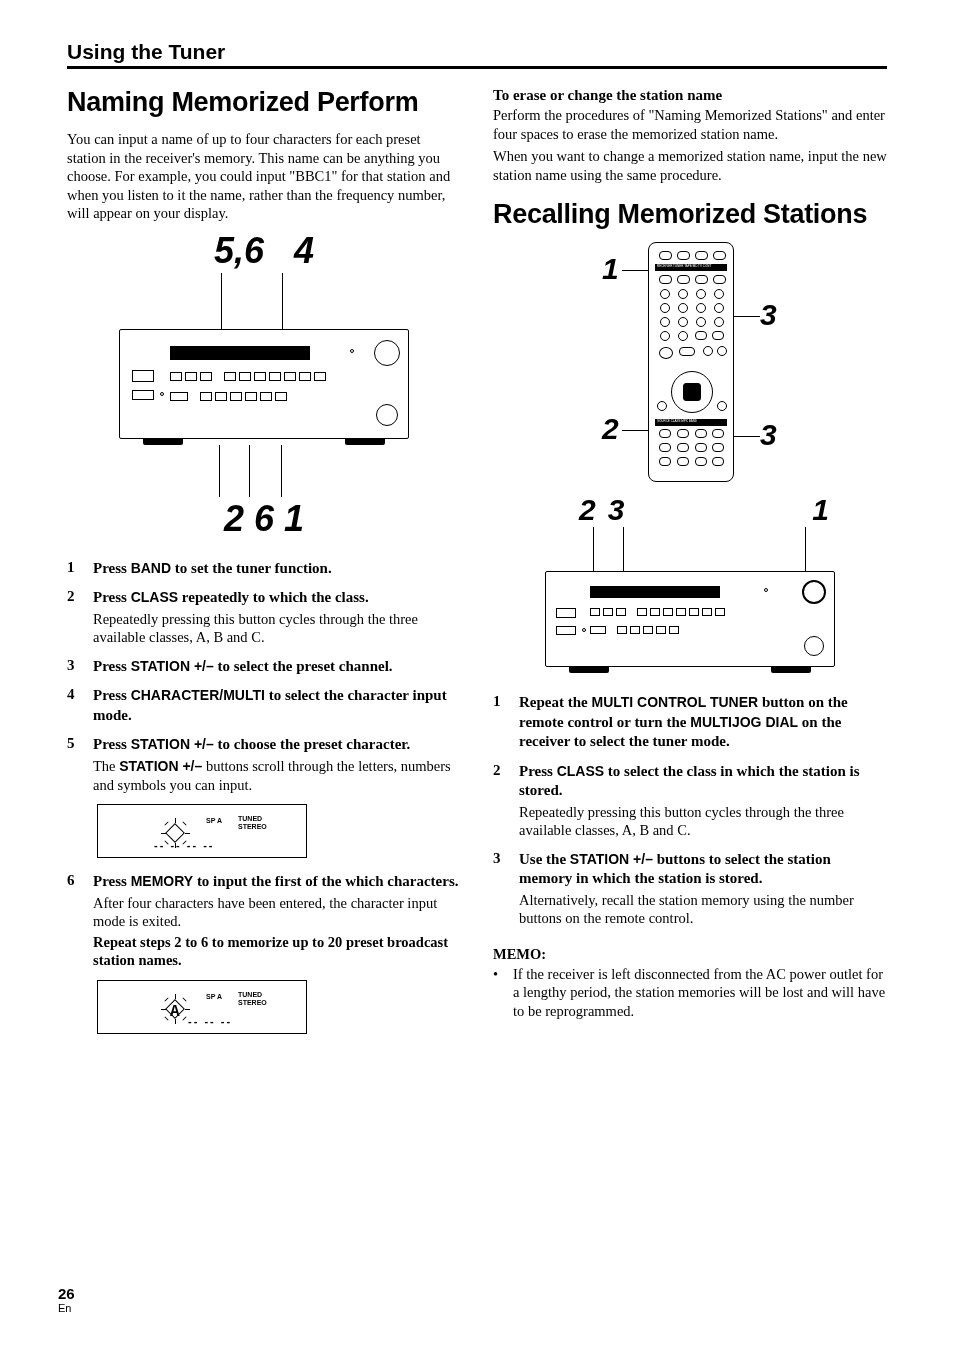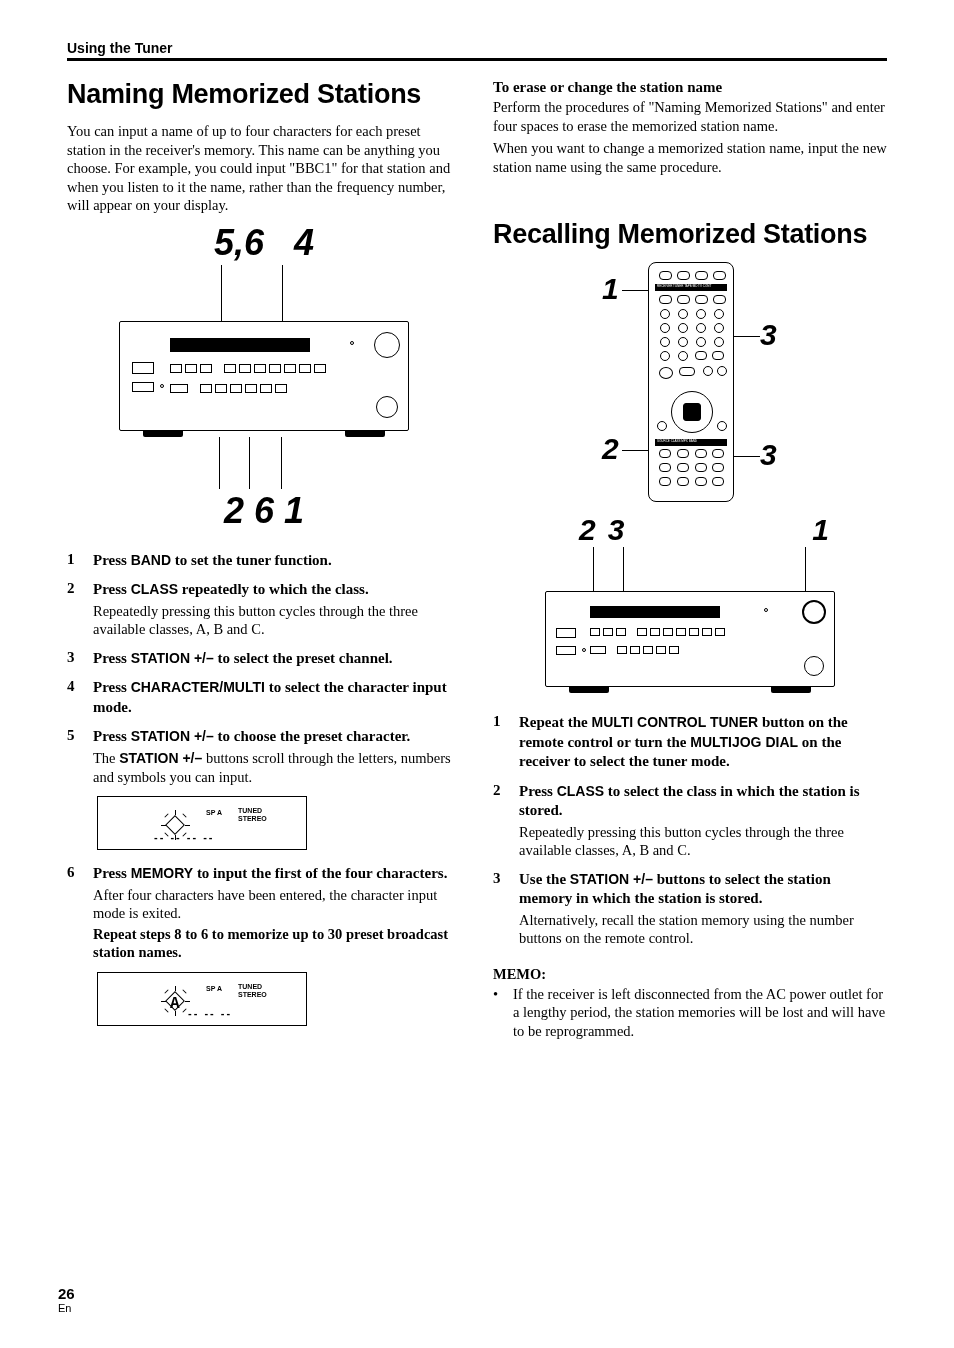--- a/index.html
+++ b/index.html
@@ -8,21 +8,21 @@
     width: 954px;
     height: 1348px;
     background: #fff;
     padding: 40px 67px 30px 67px;
     color: #000;
     position: relative;
   }
   .section-head {
     font-family: Arial, Helvetica, sans-serif;
     font-weight: bold;
-    font-size: 14px;
+    font-size: 21px;
     border-bottom: 3px solid #000;
     padding-bottom: 2px;
     margin-bottom: 18px;
   }
   .columns {
     display: flex;
     gap: 32px;
   }
   .col {
     flex: 1;
@@ -220,21 +220,21 @@
   .pagenum .lang { font-size: 11px; }
 </style>
 </head>
 <body>
 
 <div class="section-head">Using the Tuner</div>
 
 <div class="columns">
 
   <div class="col">
-    <div class="h1">Naming Memorized Stations</div>
+    <div class="h1">Naming Memorized Perform</div>
     <div class="para">You can input a name of up to four characters for each preset station in the receiver's memory. This name can be anything you choose. For example, you could input "BBC1" for that station and when you listen to it the name, rather than the frequency number, will appear on your display.</div>
 
     <div class="receiver-fig">
       <div class="top-labels">
         <span class="big-digits">5,6</span>
         <span class="big-digits" style="margin-left:6px">4</span>
       </div>
       <div class="leadlines">
         <div class="vline" style="left:102px; top:0; height:56px"></div>
         <div class="vline" style="left:163px; top:0; height:56px"></div>
@@ -340,23 +340,23 @@
       </div>
       <span class="lbl" style="left:108px; top:12px">SP  A</span>
       <span class="lbl" style="left:140px; top:10px">TUNED</span>
       <span class="lbl" style="left:140px; top:18px">STEREO</span>
       <span class="dashes" style="left:56px">-- --   --   --</span>
     </div>
 
     <div class="step-row">
       <div class="step-num">6</div>
       <div class="step-body">
-        <span class="step-lead"><span>Press </span><span class="btnname">MEMORY</span><span> to input the first of the four characters.</span></span>
+        <span class="step-lead"><span>Press </span><span class="btnname">MEMORY</span><span> to input the first of the which characters.</span></span>
         <div class="step-follow">After four characters have been entered, the character input mode is exited.</div>
-        <div class="step-follow" style="font-weight:bold">Repeat steps 8 to 6 to memorize up to 30 preset broadcast station names.</div>
+        <div class="step-follow" style="font-weight:bold">Repeat steps 2 to 6 to memorize up to 20 preset broadcast station names.</div>
       </div>
     </div>
 
     <div class="lcd">
       <div class="sun">
         <div class="core"></div>
         <div class="ray" style="top:-4px"></div>
         <div class="ray" style="top:21px"></div>
         <div class="ray" style="transform:rotate(90deg); left:-1px; top:9px"></div>
         <div class="ray" style="transform:rotate(90deg); left:23px; top:9px"></div>
@@ -371,21 +371,21 @@
       <span class="lbl" style="left:140px; top:18px">STEREO</span>
       <span class="dashes" style="left:90px">--   --   --</span>
     </div>
 
   </div>
 
   <div class="col">
 
     <div class="subhead">To erase or change the station name</div>
     <div class="para tight">Perform the procedures of "Naming Memorized Stations" and  enter four spaces to erase the memorized station name.</div>
-    <div class="para" style="margin-bottom:43px">When you want to change a memorized station name, input the new station name using the same procedure.</div>
+    <div class="para" style="margin-bottom:15px">When you want to change a memorized station name, input the new station name using the same procedure.</div>
 
     <div class="h1">Recalling Memorized Stations</div>
 
     <div class="remote-fig">
       <span class="side-label" style="left:42px; top:10px">1</span>
       <div class="side-line" style="left:62px; top:28px; width:26px"></div>
 
       <span class="side-label" style="left:42px; top:170px">2</span>
       <div class="side-line" style="left:62px; top:188px; width:26px"></div>
 

